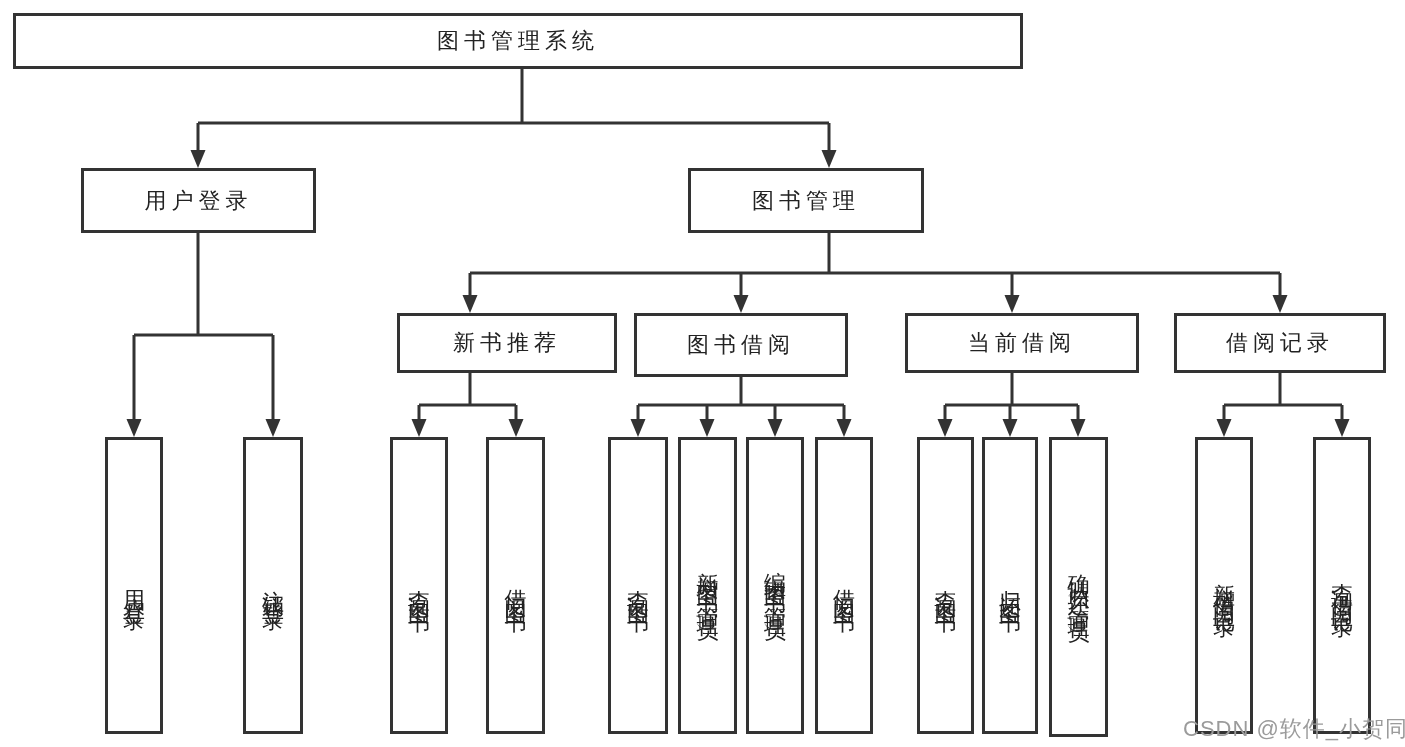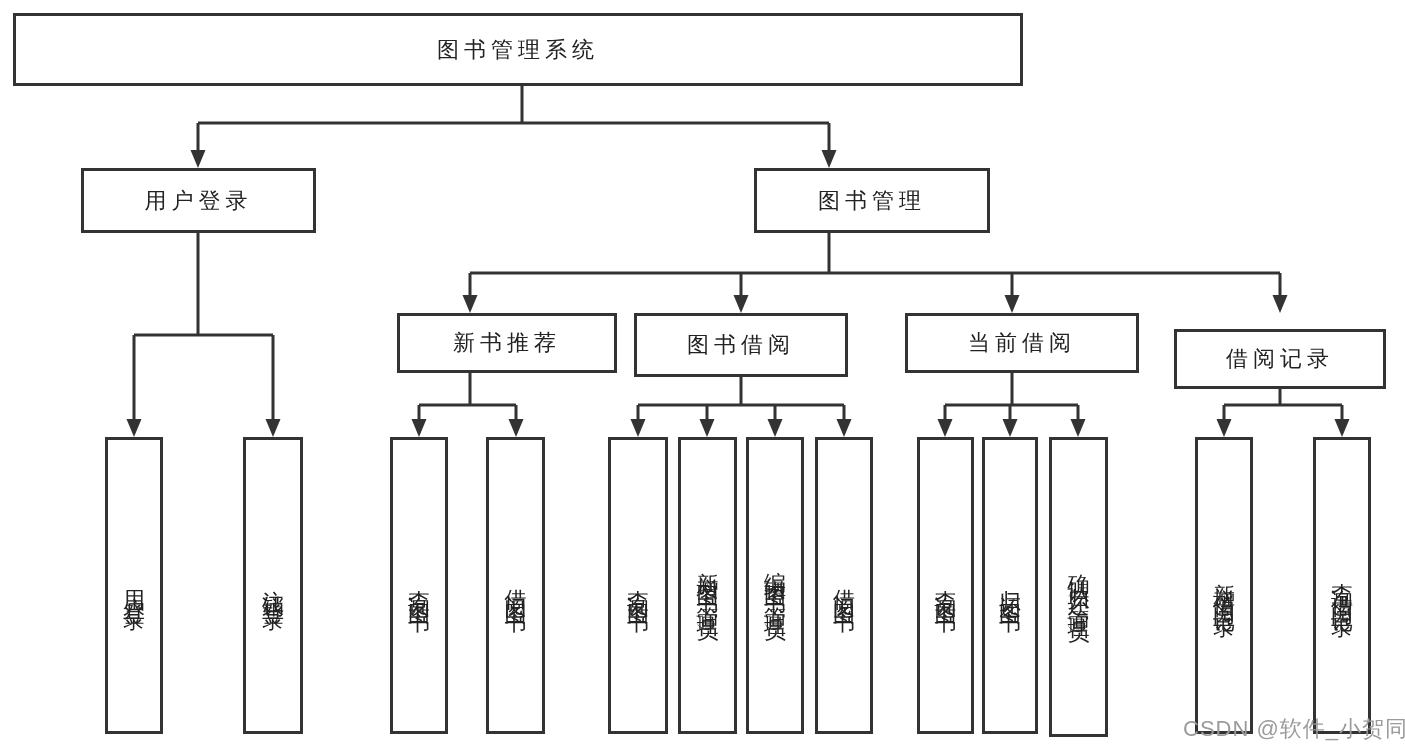--- a/index.html
+++ b/index.html
@@ -87,41 +87,41 @@
       <polygon points="767.5,419 782.5,419 775,437"></polygon>
       <polygon points="836.5,419 851.5,419 844,437"></polygon>
       <polygon points="937.5,419 952.5,419 945,437"></polygon>
       <polygon points="1002.5,419 1017.5,419 1010,437"></polygon>
       <polygon points="1070.5,419 1085.5,419 1078,437"></polygon>
       <polygon points="1216.5,419 1231.5,419 1224,437"></polygon>
       <polygon points="1334.5,419 1349.5,419 1342,437"></polygon>
     </g>
   </svg>
 
-  <div class="node h" style="left:13px; top:13px; width:1010px; height:73px;">
+  <div class="node h" style="left:13px; top:13px; width:1010px; height:56px;">
     <span>图书管理系统</span>
   </div>
 
   <div class="node h" style="left:81px; top:168px; width:235px; height:65px;">
     <span>用户登录</span>
   </div>
-  <div class="node h" style="left:754px; top:168px; width:236px; height:65px;">
+  <div class="node h" style="left:688px; top:168px; width:236px; height:65px;">
     <span>图书管理</span>
   </div>
 
   <div class="node h" style="left:363px; top:313px; width:220px; height:60px;margin-left:34px;">
     <span>新书推荐</span>
   </div>
   <div class="node h" style="left:634px; top:313px; width:214px; height:64px;">
     <span>图书借阅</span>
   </div>
   <div class="node h" style="left:905px; top:313px; width:234px; height:60px;">
     <span>当前借阅</span>
   </div>
-  <div class="node h" style="left:1174px; top:313px; width:212px; height:60px;margin-top:16px;">
+  <div class="node h" style="left:1174px; top:313px; width:212px; height:60px;">
     <span>借阅记录</span>
   </div>
 
   <div class="node v" style="left:105px; top:437px; width:58px; height:297px;">
     <span class="t">用户登录</span>
   </div>
   <div class="node v" style="left:243px; top:437px; width:60px; height:297px;">
     <span class="t">注销登录</span>
   </div>
 

